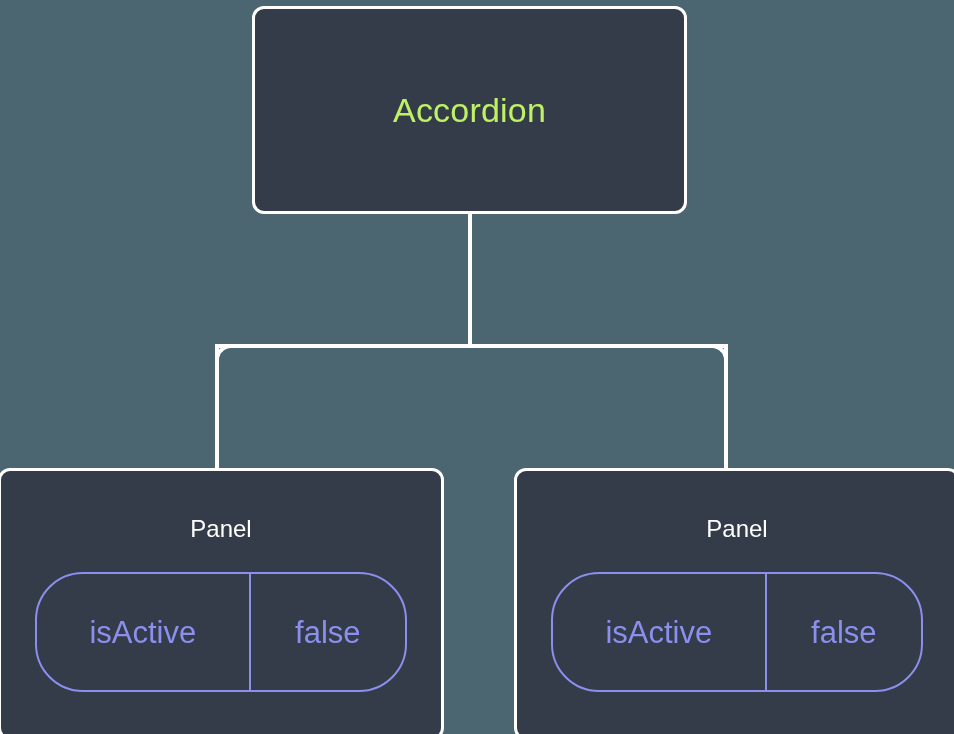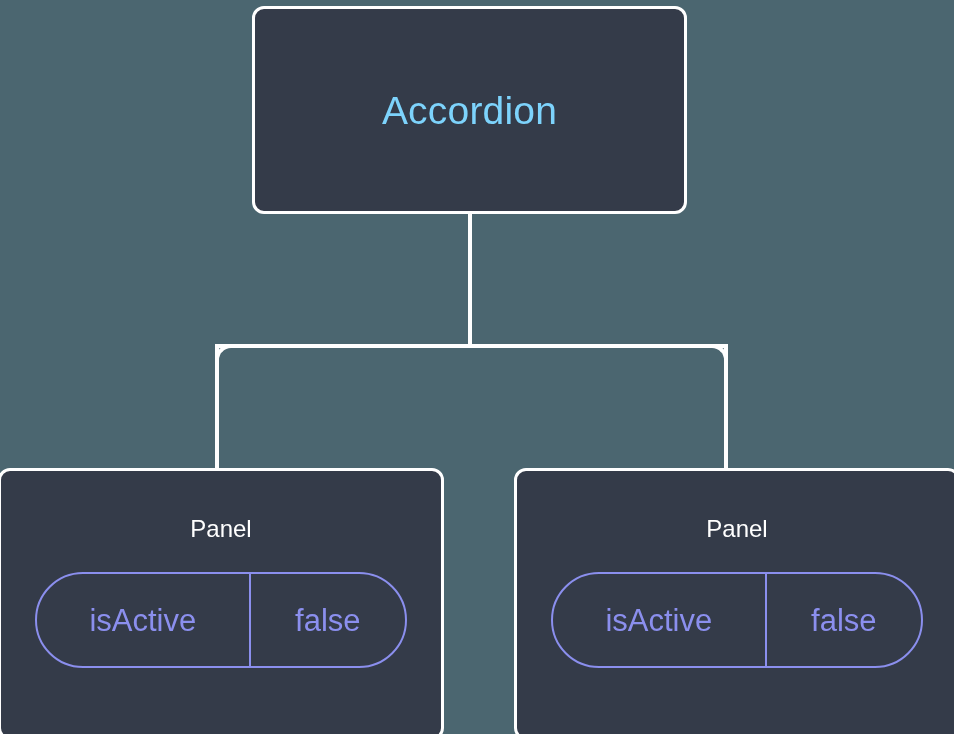--- a/index.html
+++ b/index.html
@@ -33,22 +33,22 @@
   #accordion-node {
     left: 252px;
     top: 6px;
     width: 435px;
     height: 208px;
     display: flex;
     align-items: center;
     justify-content: center;
   }
   #accordion-node .node-title {
-    font-size: 39px;
-    color: #7dd3fc;
+    font-size: 34px;
+    color: #bef264;
     letter-spacing: 0.2px;
     line-height: 1;
     font-weight: 400;
   }
 
   .panel-node {
     top: 468px;
     width: 446px;
     height: 272px;
     display: flex;
@@ -65,21 +65,21 @@
     line-height: 1;
     font-weight: 400;
     margin-bottom: 31px;
   }
 
   
   .prop-pill {
     box-sizing: border-box;
     display: flex;
     align-items: stretch;
-    height: 96px;
+    height: 120px;
     width: 372px;
     border: 2px solid #8b8fee;
     border-radius: 48px;
     overflow: hidden;
   }
   .prop-key, .prop-value {
     display: flex;
     align-items: center;
     justify-content: center;
     color: #8b8fee;

